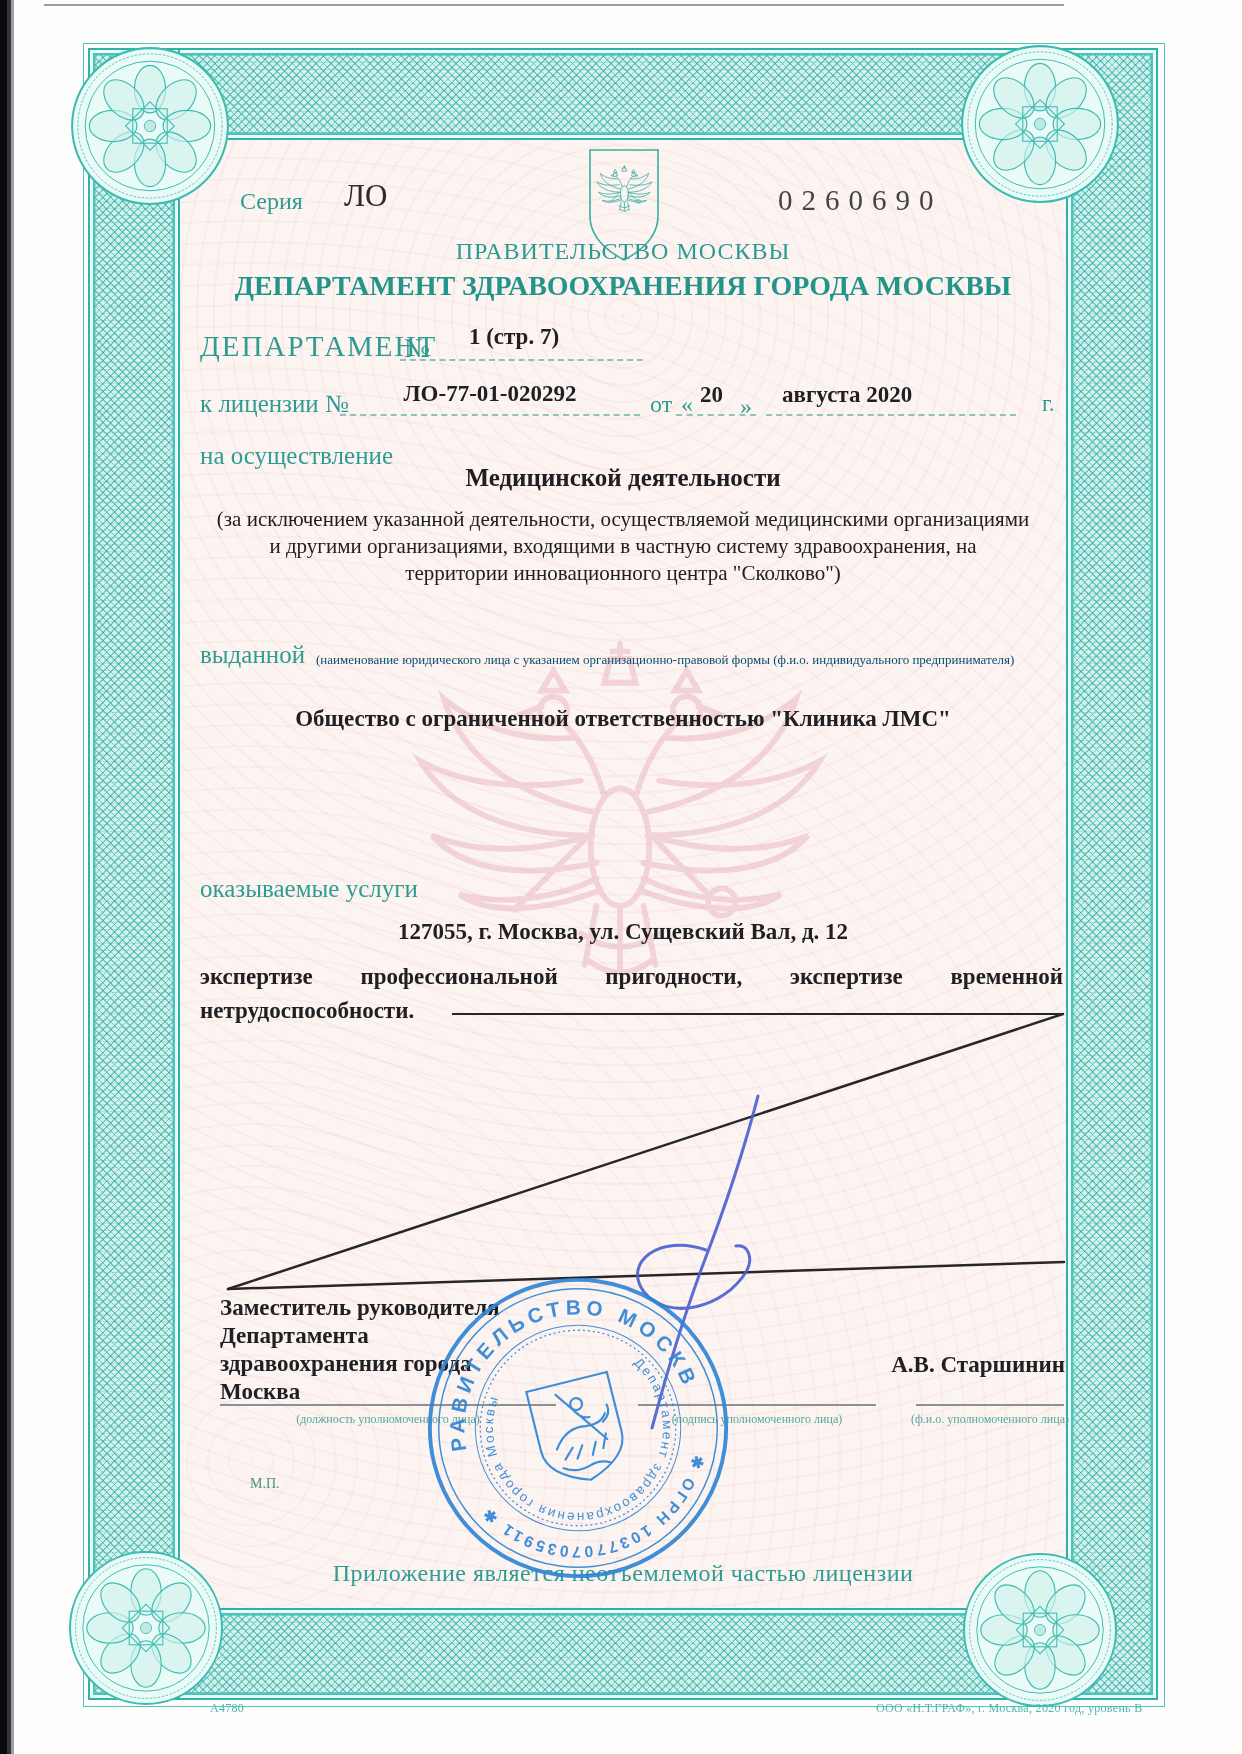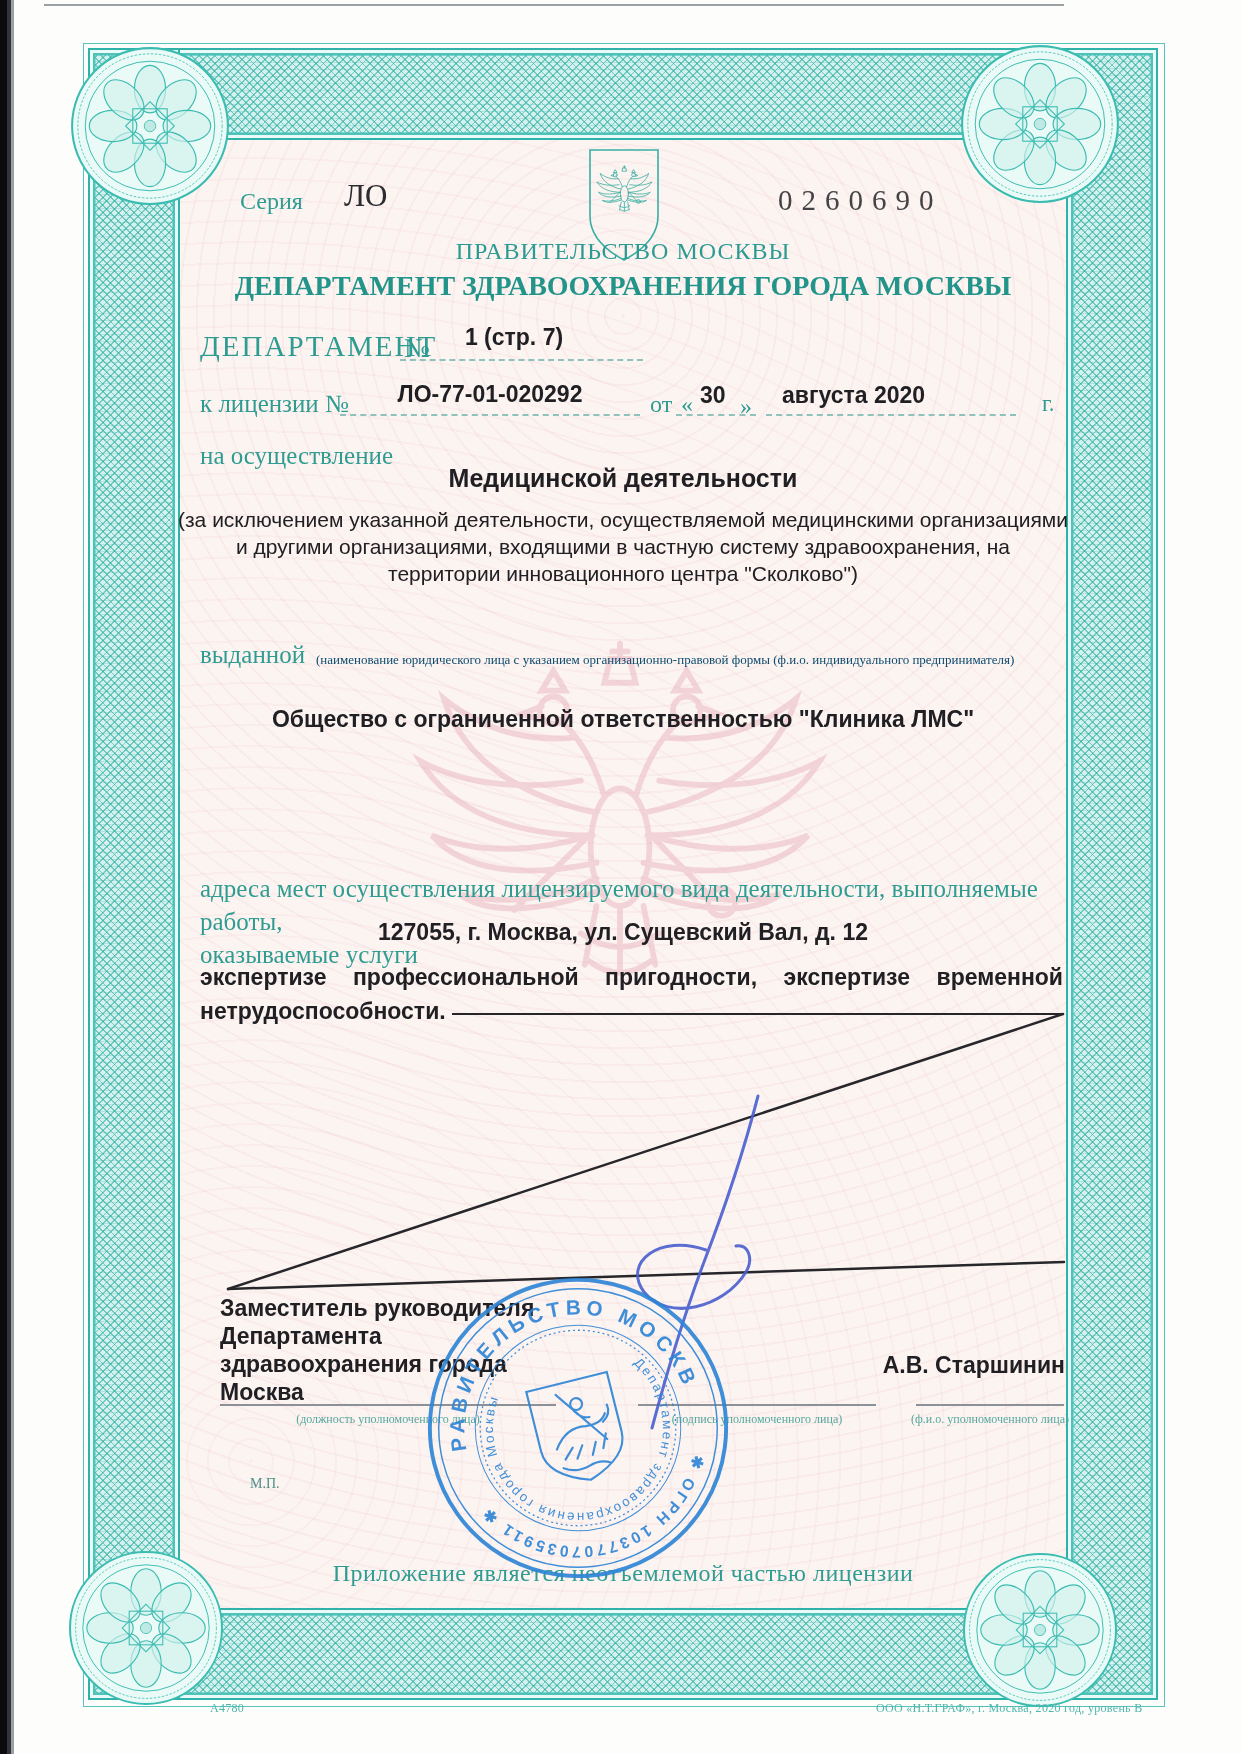--- a/index.html
+++ b/index.html
@@ -24,21 +24,21 @@
   .rosette{z-index:2;color:#3bbcb1;}
   
   .paper{left:180px;top:140px;width:886px;height:1468px;background:#fcf4f1;z-index:1;
     background-image:
       repeating-radial-gradient(circle at 50% 12%,rgba(235,182,192,.14) 0 2px,transparent 2px 17px),
       repeating-radial-gradient(circle at 8% 90%,rgba(235,182,192,.12) 0 2px,transparent 2px 21px);}
   .watermark{z-index:1;opacity:.5;}
   
   .teal{color:#2f9c92;}
   .ser{font-family:"Liberation Serif",serif;}
-  .sans{font-family:Liberation Sans, sans-serif;}
+  .sans{font-family:Liberation Serif, serif;}
   .b{font-weight:bold;}
   .ink{color:#202024;}
   .ctr{text-align:center;}
   .t{z-index:3;}
   .dash{border-bottom:2px dashed #8fc2bc;z-index:2;}
   .thinline{height:1.5px;background:#8b9196;z-index:3;}
   .caption{font-size:12px;color:#55a79e;text-align:center;z-index:3;font-family:"Liberation Serif",serif;}
   .overlay{left:0;top:0;width:1242px;height:1754px;z-index:4;pointer-events:none;}
   .stamp{left:420px;top:1270px;width:316px;height:316px;z-index:4;opacity:.9;transform:rotate(-14deg);}
   .tiny{font-size:12px;color:#4fb6ac;z-index:5;font-family:Liberation Serif, serif;letter-spacing:.3px;}
@@ -133,41 +133,40 @@
   <div class="abs t teal ser" style="left:200px;top:330px;font-size:29px;letter-spacing:2px">ДЕПАРТАМЕНТ</div>
   <div class="abs t teal ser" style="left:404px;top:333px;font-size:27px">№</div>
   <div class="abs t sans b ink ctr" style="left:404px;top:324px;width:220px;font-size:23px">1 (стр. 7)</div>
   <div class="abs dash" style="left:400px;top:341px;width:243px;height:18px"></div>
 
   <div class="abs t teal ser" style="left:200px;top:390px;font-size:25px">к лицензии №</div>
   <div class="abs t sans b ink ctr" style="left:345px;top:381px;width:290px;font-size:23px">ЛО-77-01-020292</div>
   <div class="abs dash" style="left:340px;top:396px;width:300px;height:18px"></div>
   <div class="abs t teal ser" style="left:650px;top:391px;font-size:24px">от</div>
   <div class="abs t teal ser" style="left:681px;top:391px;font-size:24px">«</div>
-  <div class="abs t sans b ink" style="left:700px;top:382px;font-size:23px">30</div>
+  <div class="abs t sans b ink" style="left:700px;top:382px;font-size:23px">20</div>
   <div class="abs t teal ser" style="left:740px;top:393px;font-size:24px">»</div>
   <div class="abs dash" style="left:676px;top:396px;width:80px;height:18px"></div>
   <div class="abs t sans b ink" style="left:782px;top:382px;font-size:23px">августа 2020</div>
   <div class="abs dash" style="left:766px;top:396px;width:250px;height:18px"></div>
   <div class="abs t teal ser" style="left:1042px;top:391px;font-size:23px">г.</div>
 
   <div class="abs t teal ser" style="left:200px;top:442px;font-size:25px">на осуществление</div>
   <div class="abs t sans b ink ctr" style="left:180px;top:464px;width:886px;font-size:25px">Медицинской деятельности</div>
   <div class="abs t sans ink ctr" style="left:172px;top:506px;width:902px;font-size:21px;line-height:27px">
     <div>(за исключением указанной деятельности, осуществляемой медицинскими организациями</div>
     <div>и другими организациями, входящими в частную систему здравоохранения, на</div>
     <div>территории инновационного центра "Сколково")</div>
   </div>
 
   <div class="abs t teal ser" style="left:200px;top:641px;font-size:25px">выданной</div>
   <div class="abs t teal ser" style="left:316px;top:652px;width:750px;font-size:13px;color:#0c4a6e">(наименование юридического лица с указанием организационно-правовой формы  (ф.и.о. индивидуального предпринимателя)</div>
   <div class="abs t sans b ink ctr" style="left:180px;top:706px;width:886px;font-size:23px">Общество с ограниченной ответственностью "Клиника ЛМС"</div>
 
   <div class="abs t teal ser" style="left:200px;top:872px;width:880px;font-size:25px;line-height:33px">
-    <div>адреса мест осуществления лицензируемого вида деятельности, выполняемые работы,</div>
     <div>оказываемые услуги</div>
   </div>
   <div class="abs t sans b ink ctr" style="left:180px;top:919px;width:886px;font-size:23px">127055, г. Москва, ул. Сущевский Вал, д. 12</div>
   <div class="abs t sans b ink" style="left:200px;top:960px;width:863px;font-size:23px;line-height:34px;text-align:justify">экспертизе профессиональной пригодности, экспертизе временной нетрудоспособности.</div>
   <div class="abs" style="left:452px;top:1013px;width:611px;height:2px;background:#26262a;z-index:3"></div>
 
   <svg class="abs overlay" viewBox="0 0 1242 1754">
     <g stroke="#27272b" stroke-width="2.5" stroke-linecap="round">
       <path d="M1063 1014 L228 1289" fill="none"></path>
       <path d="M228 1289 L1064 1262" fill="none"></path>

